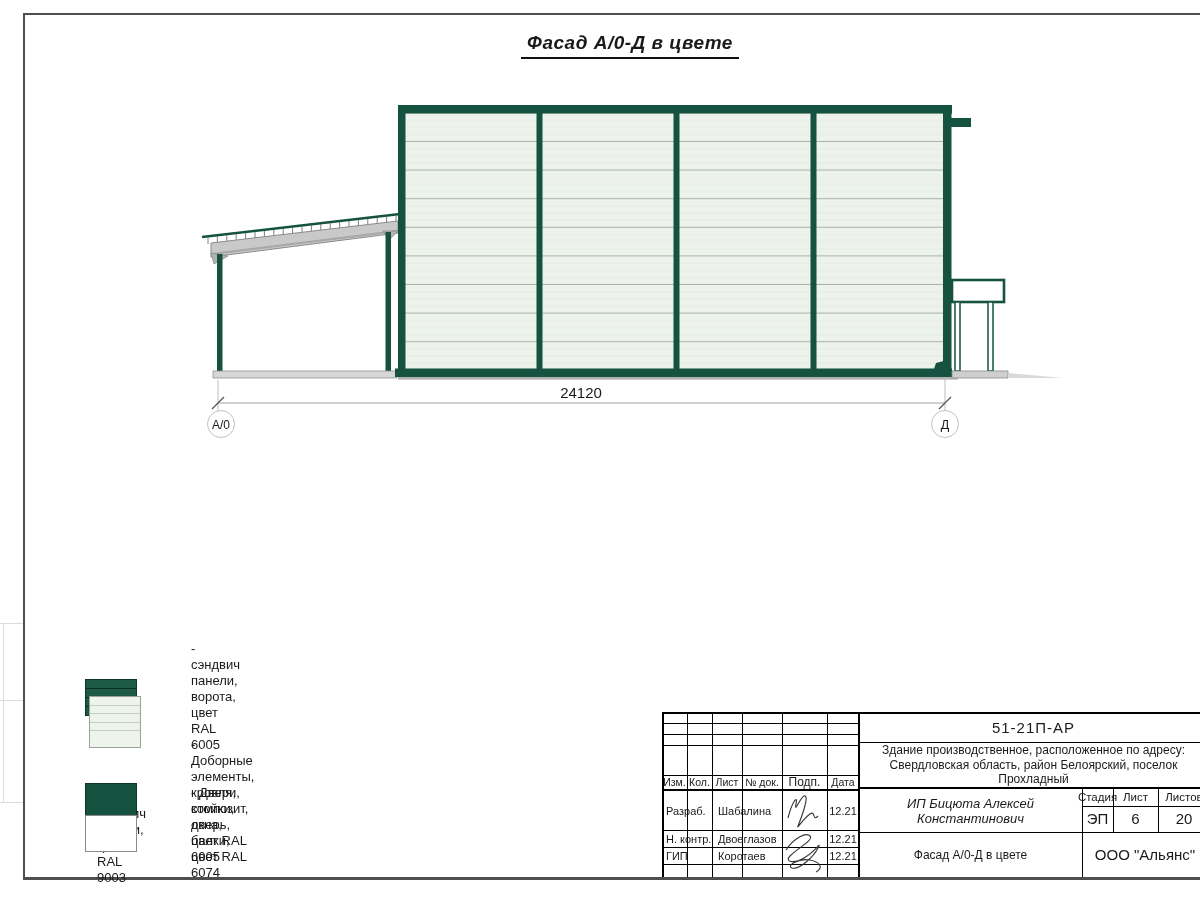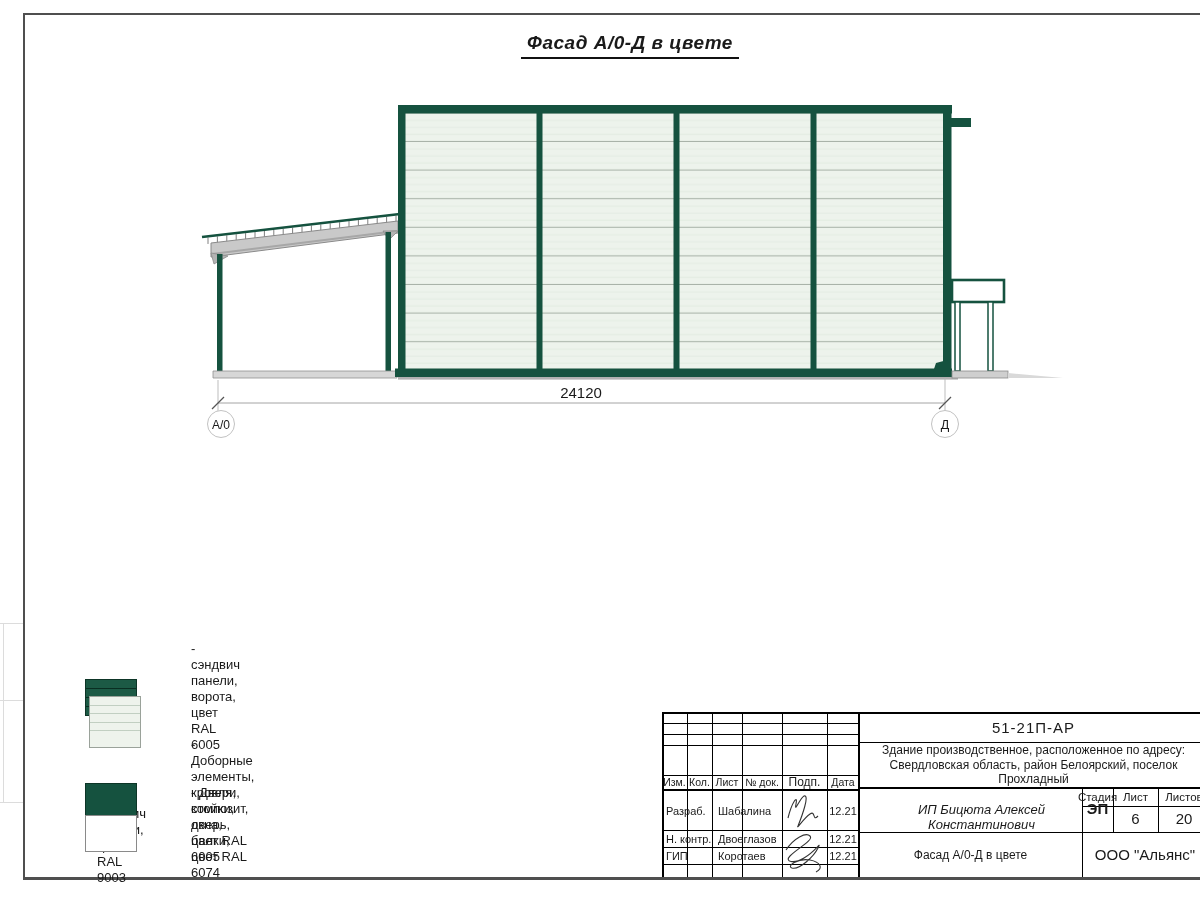--- a/index.html
+++ b/index.html
@@ -236,29 +236,29 @@
   <div class="cell doc-number" style="left:197px;top:2px;width:349px;height:28px;">51-21П-АР</div>
 
   <div class="cell" style="left:197px;top:31px;width:349px;height:44px;">
     <div class="address">
       <div>Здание производственное, расположенное по адресу:</div>
       <div>Свердловская область, район Белоярский, поселок</div>
       <div>Прохладный</div>
     </div>
   </div>
 
-  <div class="cell" style="left:208px;top:78px;width:223px;height:42px;align-items:flex-end;">
+  <div class="cell" style="left:197px;top:78px;width:223px;height:42px;">
     <div class="client">
       <div>ИП Бицюта Алексей</div>
       <div>Константинович</div>
     </div>
   </div>
 
   <div class="cell" style="left:420px;top:75px;width:31px;height:19px;font-size:11.5px;">Стадия</div>
   <div class="cell" style="left:451px;top:75px;width:45px;height:19px;font-size:11.5px;">Лист</div>
   <div class="cell" style="left:496px;top:75px;width:52px;height:19px;font-size:11.5px;">Листов</div>
-  <div class="cell big" style="left:420px;top:84px;width:31px;height:26px;font-weight:bold;">ЭП</div>
+  <div class="cell big" style="left:420px;top:94px;width:31px;height:26px;">ЭП</div>
   <div class="cell big" style="left:451px;top:94px;width:45px;height:26px;">6</div>
   <div class="cell big" style="left:496px;top:94px;width:52px;height:26px;">20</div>
 
   <div class="cell sheet-title" style="left:197px;top:120px;width:223px;height:45px;">Фасад А/0-Д в цвете</div>
   <div class="cell big" style="left:420px;top:120px;width:126px;height:45px;">ООО "Альянс"</div>
 </div>
 
 </body></html>

